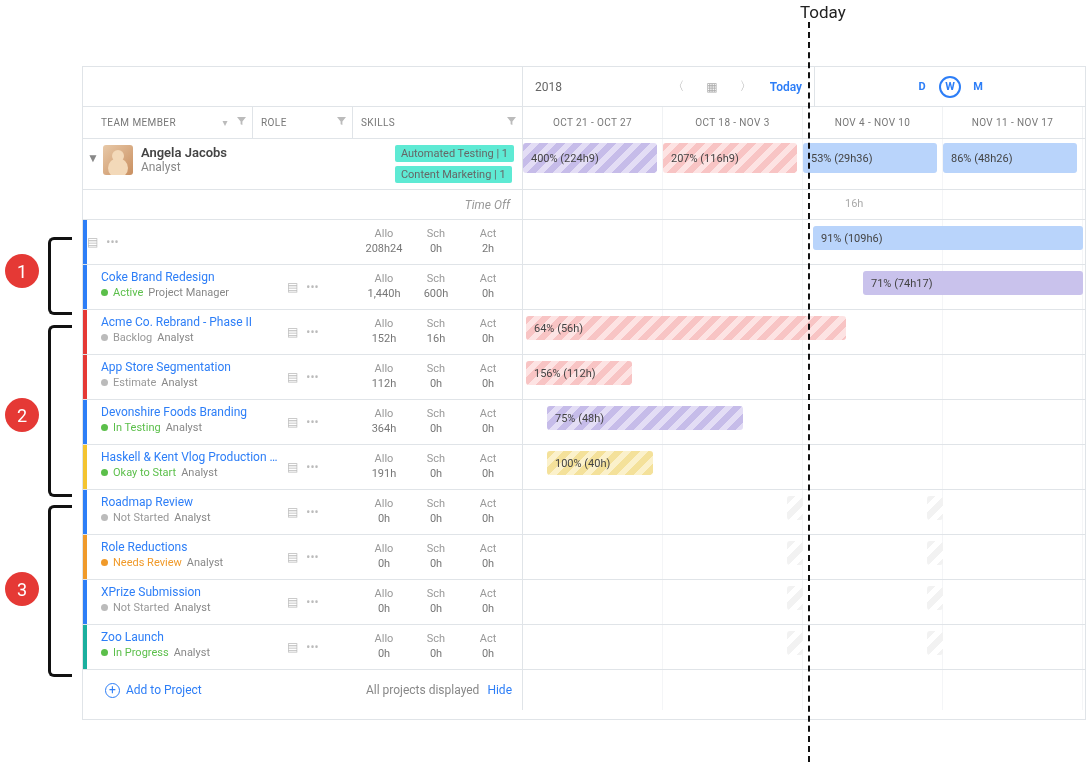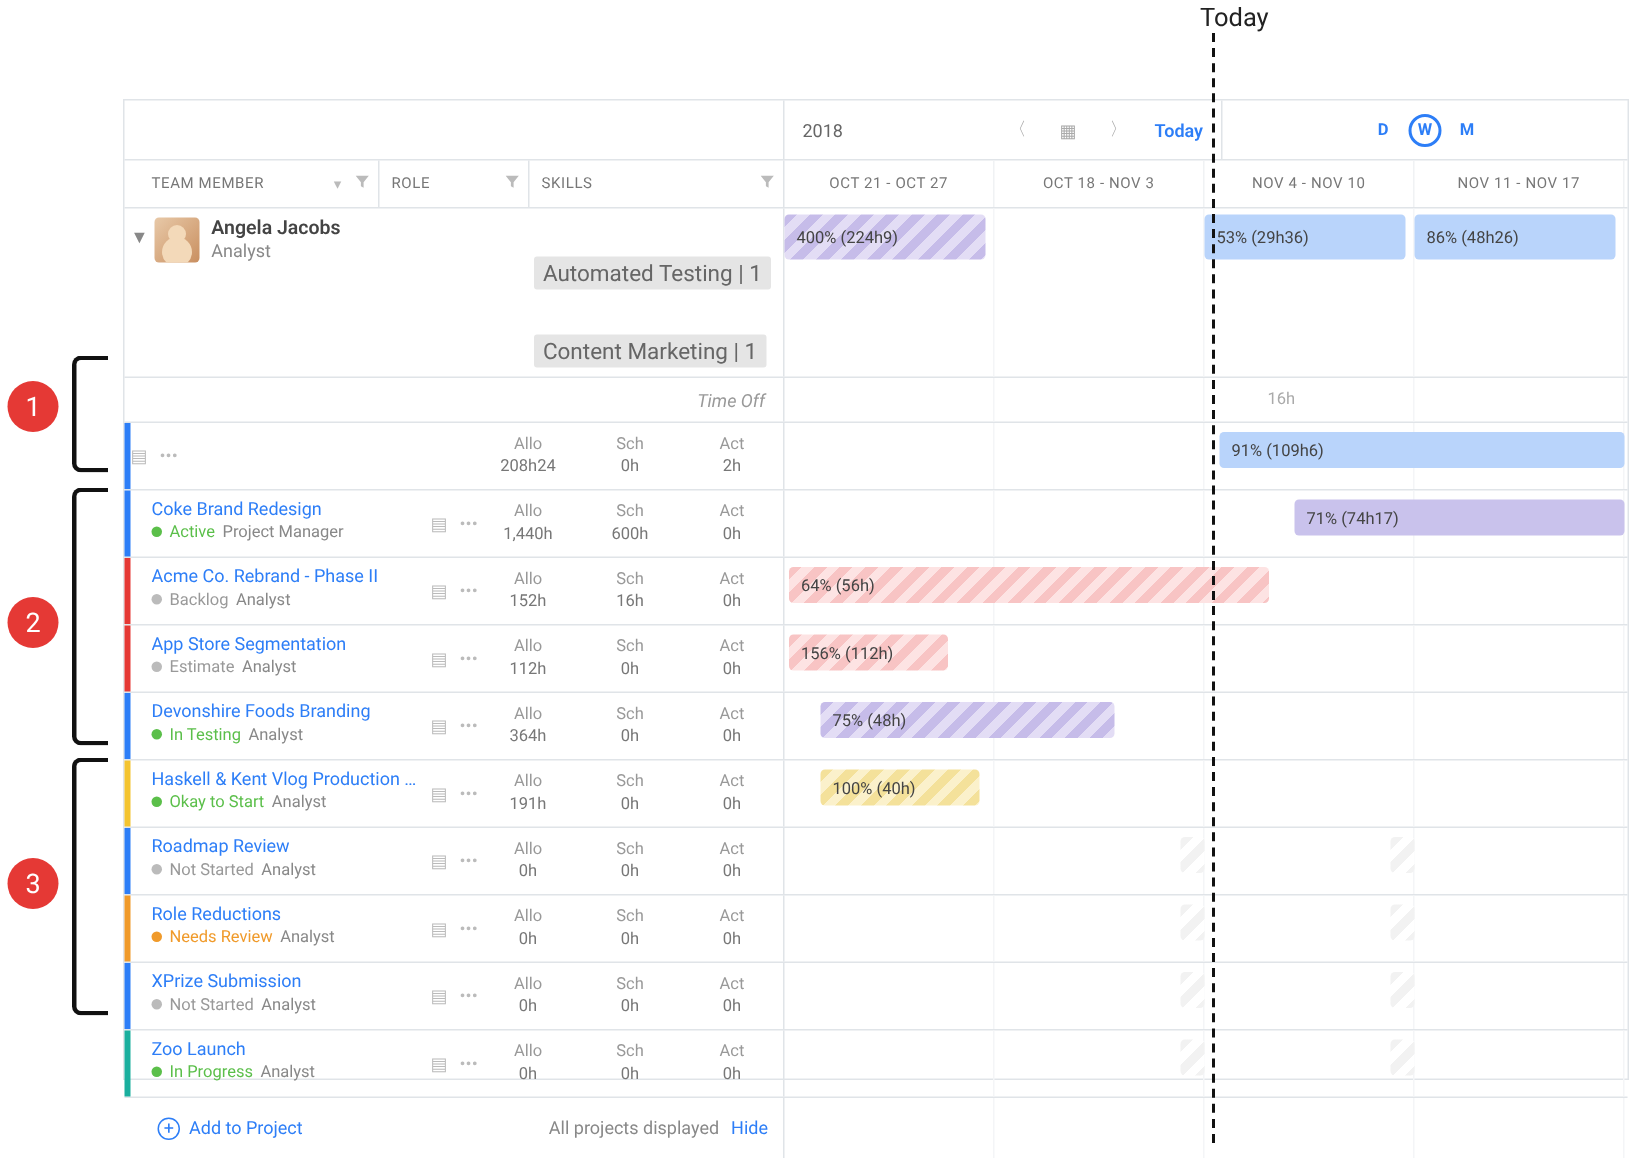--- a/index.html
+++ b/index.html
@@ -40,21 +40,21 @@
 
   
   .member-row { display:flex; border-bottom:1px solid #e0e4e8; }
   .member-left { flex:0 0 440px; display:flex; border-right:1px solid #e0e4e8; padding:6px 8px 6px 4px; align-items:flex-start; }
   .caret { margin:6px 4px 0 0; color:#888; cursor:pointer; }
   .avatar { width:30px; height:30px; border-radius:3px; background:linear-gradient(135deg,#e8c9a8,#c98f60); margin-right:8px; position:relative; overflow:hidden; }
   .avatar::after{ content:""; position:absolute; left:9px; top:5px; width:12px; height:12px; border-radius:50%; background:#f3d9b9; box-shadow:0 12px 0 4px #f3d9b9; }
   .member-name { font-weight:600; color:#444; font-size:13px; }
   .member-role { color:#888; }
   .skills-col { margin-left:auto; display:flex; flex-direction:column; gap:4px; align-items:flex-start; }
-  .skill-chip { background:#e5e5e5; color:#666; padding:2px 6px; border-radius:2px; font-size:15px;margin-top:26px; }
+  .skill-chip { background:#5eead4; color:#666; padding:2px 6px; border-radius:2px; font-size:11px; }
   .member-right { flex:1; position:relative; }
 
   .timeoff-row { display:flex; height:30px; border-bottom:1px solid #e0e4e8; }
   .timeoff-left { flex:0 0 440px; border-right:1px solid #e0e4e8; display:flex; align-items:center; justify-content:flex-end; padding-right:12px; font-style:italic; color:#999; }
   .timeoff-right { flex:1; position:relative; color:#aaa; font-size:11px; }
 
   
   .strip { position:absolute; top:6px; height:24px; border-radius:3px; display:flex; align-items:center; padding:0 8px; color:#444; font-size:11px; }
   .strip.tall { top:4px; height:30px;text-align:center; }
   .solid-blue   { background:#b9d4fb; }
@@ -71,21 +71,21 @@
   .cbar.blue{background:#2d7ef7;} .cbar.red{background:#e53935;} .cbar.yellow{background:#f4c430;} .cbar.orange{background:#f09a2a;} .cbar.teal{background:#1aaf9e;}
   .proj-info { padding:5px 6px 0 14px; flex:0 0 200px; overflow:hidden; }
   .proj-name { color:#2d7ef7; font-size:12px; cursor:pointer; white-space:nowrap; overflow:hidden; text-overflow:ellipsis; }
   .proj-sub { display:flex; align-items:center; gap:5px; margin-top:2px; font-size:11px; }
   .dot{ width:7px; height:7px; border-radius:50%; display:inline-block; }
   .dot.green{background:#5bbf4a;} .dot.gray{background:#bbb;} .dot.orange{background:#f09a2a;}
   .status{ } .status.green{color:#5bbf4a;} .status.gray{color:#999;} .status.orange{color:#f09a2a;}
   .role-lbl{ color:#888; }
   .proj-icons{ display:flex; align-items:center; gap:8px; color:#bbb; padding-right:6px; }
   .proj-icons span{ cursor:pointer; }
-  .metrics{ display:flex; align-items:center; gap:16px; margin-left:auto; padding-right:8px; }
+  .metrics{ display:flex; align-items:center; gap:0; margin-left:auto; padding-right:8px; }
   .metric{ width:52px; text-align:center; font-size:11px; color:#777; line-height:1.35; }
   .metric .mh{ color:#999; }
   .proj-right{ flex:1; position:relative; }
 
   
   .footer-row{ display:flex; height:40px; }
   .footer-left{ flex:0 0 440px; border-right:1px solid #e0e4e8; display:flex; align-items:center; padding:0 10px 0 22px; }
   .add-link{ color:#2d7ef7; display:flex; align-items:center; gap:6px; cursor:pointer; }
   .plus-circ{ width:15px; height:15px; border:1.5px solid #2d7ef7; border-radius:50%; display:flex; align-items:center; justify-content:center; font-size:12px; line-height:1; }
   .disp-txt{ margin-left:auto; color:#888; }
@@ -175,20 +175,21 @@
         </div>
     </div>
     <div class="member-right" id="member-util">
       <div class="grid-bg">
           <div></div>
           <div></div>
           <div></div>
           <div></div>
         </div>
     <div class="strip tall hatch-purple" style="left: 0px; width: 134px;">400% (224h9)</div>
+        <div class="strip tall hatch-red" style="left: 140px; width: 134px;">207% (116h9)</div>
         <div class="strip tall solid-blue" style="left: 280px; width: 134px;">53% (29h36)</div>
         <div class="strip tall solid-blue" style="left: 420px; width: 134px;">86% (48h26)</div>
       </div>
   </div>
 
   <div class="timeoff-row">
     <div class="timeoff-left">Time Off</div>
     <div class="timeoff-right">
       <div class="grid-bg">
           <div></div>

